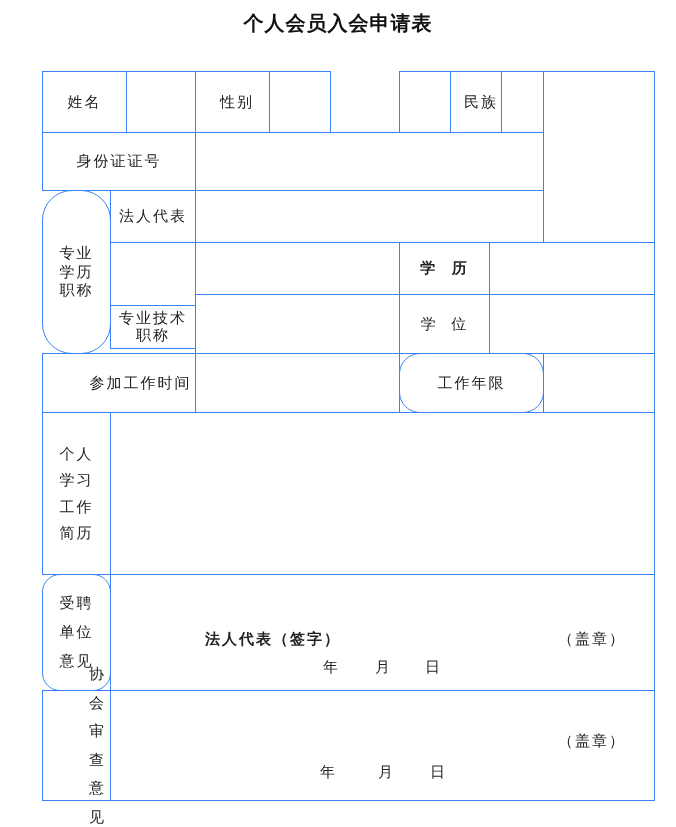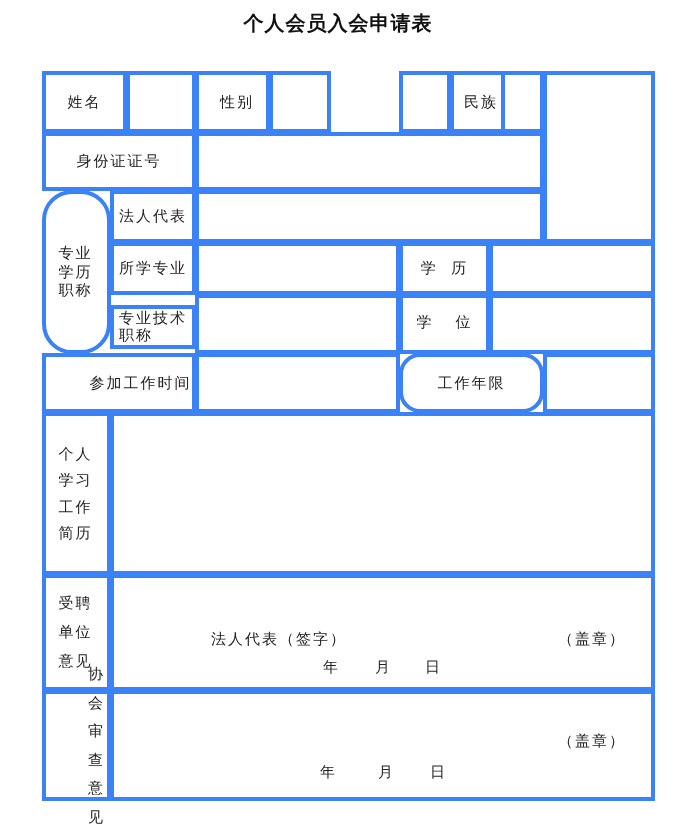--- a/index.html
+++ b/index.html
@@ -1,22 +1,22 @@
 <!DOCTYPE html>
 <html><head>
 <meta charset="utf-8">
 <style>
   html, body { margin: 0; padding: 0; background: #ffffff; }
   body { width: 676px; height: 827px; position: relative; overflow: hidden;
          font-family: "DejaVu Serif", "Liberation Serif", serif; color: #222; }
   .title { position: absolute; left: 0; top: 10px; width: 676px; text-align: center;
            font-family: "DejaVu Sans", "Liberation Sans", sans-serif; font-size: 20px; font-weight: bold; color: #111; letter-spacing: 1px; }
   .form { position: absolute; left: 0; top: 0; width: 676px; height: 827px; }
-  .cell { position: absolute; box-sizing: border-box; border: 4px solid #3b82f6;
-          display: flex; align-items: center; justify-content: center; text-align: left;
+  .cell { position: absolute; box-sizing: border-box; border: 1px solid #3b82f6;
+          display: flex; align-items: center; justify-content: center; text-align: center;
           font-size: 15px; line-height: 1.1; background: #fff; }
   .cell.input { cursor: text; }
   .lbl { display: inline-block; letter-spacing: 2px; }
   .vlbl { display: inline-block; width: 36px; letter-spacing: 2px; line-height: 1.25; word-break: break-all; }
   .vlbl.wide { line-height: 1.75; }
   .vlbl3 { display: inline-block; width: 54px; letter-spacing: 2px; line-height: 1.9; word-break: break-all; }
   .twoline { display: inline-block; width: 68px; letter-spacing: 2px; line-height: 1.15; }
   .abs { position: absolute; font-size: 15px; white-space: nowrap; letter-spacing: 2px; }
   .date-part { position: absolute; font-size: 15px; }
 </style>
@@ -49,57 +49,54 @@
 
   <div class="cell" style="left:42px;top:190px;width:69px;height:164px;border-radius:30px;">
     <span class="vlbl">专业学历职称</span>
   </div>
 
   <div class="cell" style="left:110px;top:190px;width:86px;height:53px;">
     <span class="lbl">法人代表</span>
   </div>
   <div class="cell input" style="left:195px;top:190px;width:349px;height:53px;"></div>
 
-  <div class="cell" style="left:110px;top:242px;width:86px;height:53px;">
-    <span class="lbl">所学专业</span>
-  </div>
   <div class="cell input" style="left:195px;top:242px;width:205px;height:53px;"></div>
-  <div class="cell" style="left:399px;top:242px;width:91px;height:53px;">
+  <div class="cell" style="left:399px;top:242px;width:91px;height:53px;font-weight:bold;">
     <span class="lbl" style="white-space:pre;">学  历</span>
   </div>
   <div class="cell input" style="left:489px;top:242px;width:166px;height:53px;"></div>
 
   <div class="cell" style="left:110px;top:294px;width:86px;height:44px;margin-top:11px;">
     <span class="twoline">专业技术职称</span>
   </div>
   <div class="cell input" style="left:195px;top:294px;width:205px;height:60px;"></div>
-  <div class="cell" style="left:399px;top:294px;width:91px;height:60px;font-family:Liberation Mono, monospace;">
+  <div class="cell" style="left:399px;top:294px;width:91px;height:60px;">
     <span class="lbl" style="white-space:pre;">学  位</span>
   </div>
   <div class="cell input" style="left:489px;top:294px;width:166px;height:60px;"></div>
 
   <div class="cell" style="left:42px;top:353px;width:154px;height:60px;padding-left:43px;">
     <span class="lbl">参加工作时间</span>
   </div>
   <div class="cell input" style="left:195px;top:353px;width:205px;height:60px;"></div>
   <div class="cell" style="left:399px;top:353px;width:145px;height:60px;border-radius:21px;">
     <span class="lbl">工作年限</span>
   </div>
   <div class="cell input" style="left:543px;top:353px;width:112px;height:60px;"></div>
 
   <div class="cell" style="left:42px;top:412px;width:69px;height:163px;">
     <span class="vlbl wide">个人学习工作简历</span>
   </div>
   <div class="cell input" style="left:110px;top:412px;width:545px;height:163px;"></div>
 
-  <div class="cell" style="left:42px;top:574px;width:69px;height:117px;">
+  <div class="cell" style="left:42px;top:574px;width:69px;height:117px;border-radius:18px;">
     <span class="vlbl wide" style="line-height:1.95;">受聘单位意见</span>
   </div>
   <div class="cell input" style="left:110px;top:574px;width:545px;height:117px;"></div>
-  <span class="abs" style="left:211px;top:630px;">法人代表（签字）</span>
+  <span class="abs" style="left:205px;top:630px;font-weight:bold;">法人代表（签字）</span>
   <span class="abs" style="left:558px;top:630px;">（盖章）</span>
   <span class="date-part" style="left:323px;top:658px;">年</span>
   <span class="date-part" style="left:375px;top:658px;">月</span>
   <span class="date-part" style="left:425px;top:658px;">日</span>
 
   <div class="cell" style="left:42px;top:690px;width:69px;height:111px;padding-left:42px;">
     <span class="vlbl3">协会审查意见</span>
   </div>
   <div class="cell input" style="left:110px;top:690px;width:545px;height:111px;"></div>
   <span class="abs" style="left:558px;top:732px;">（盖章）</span>

